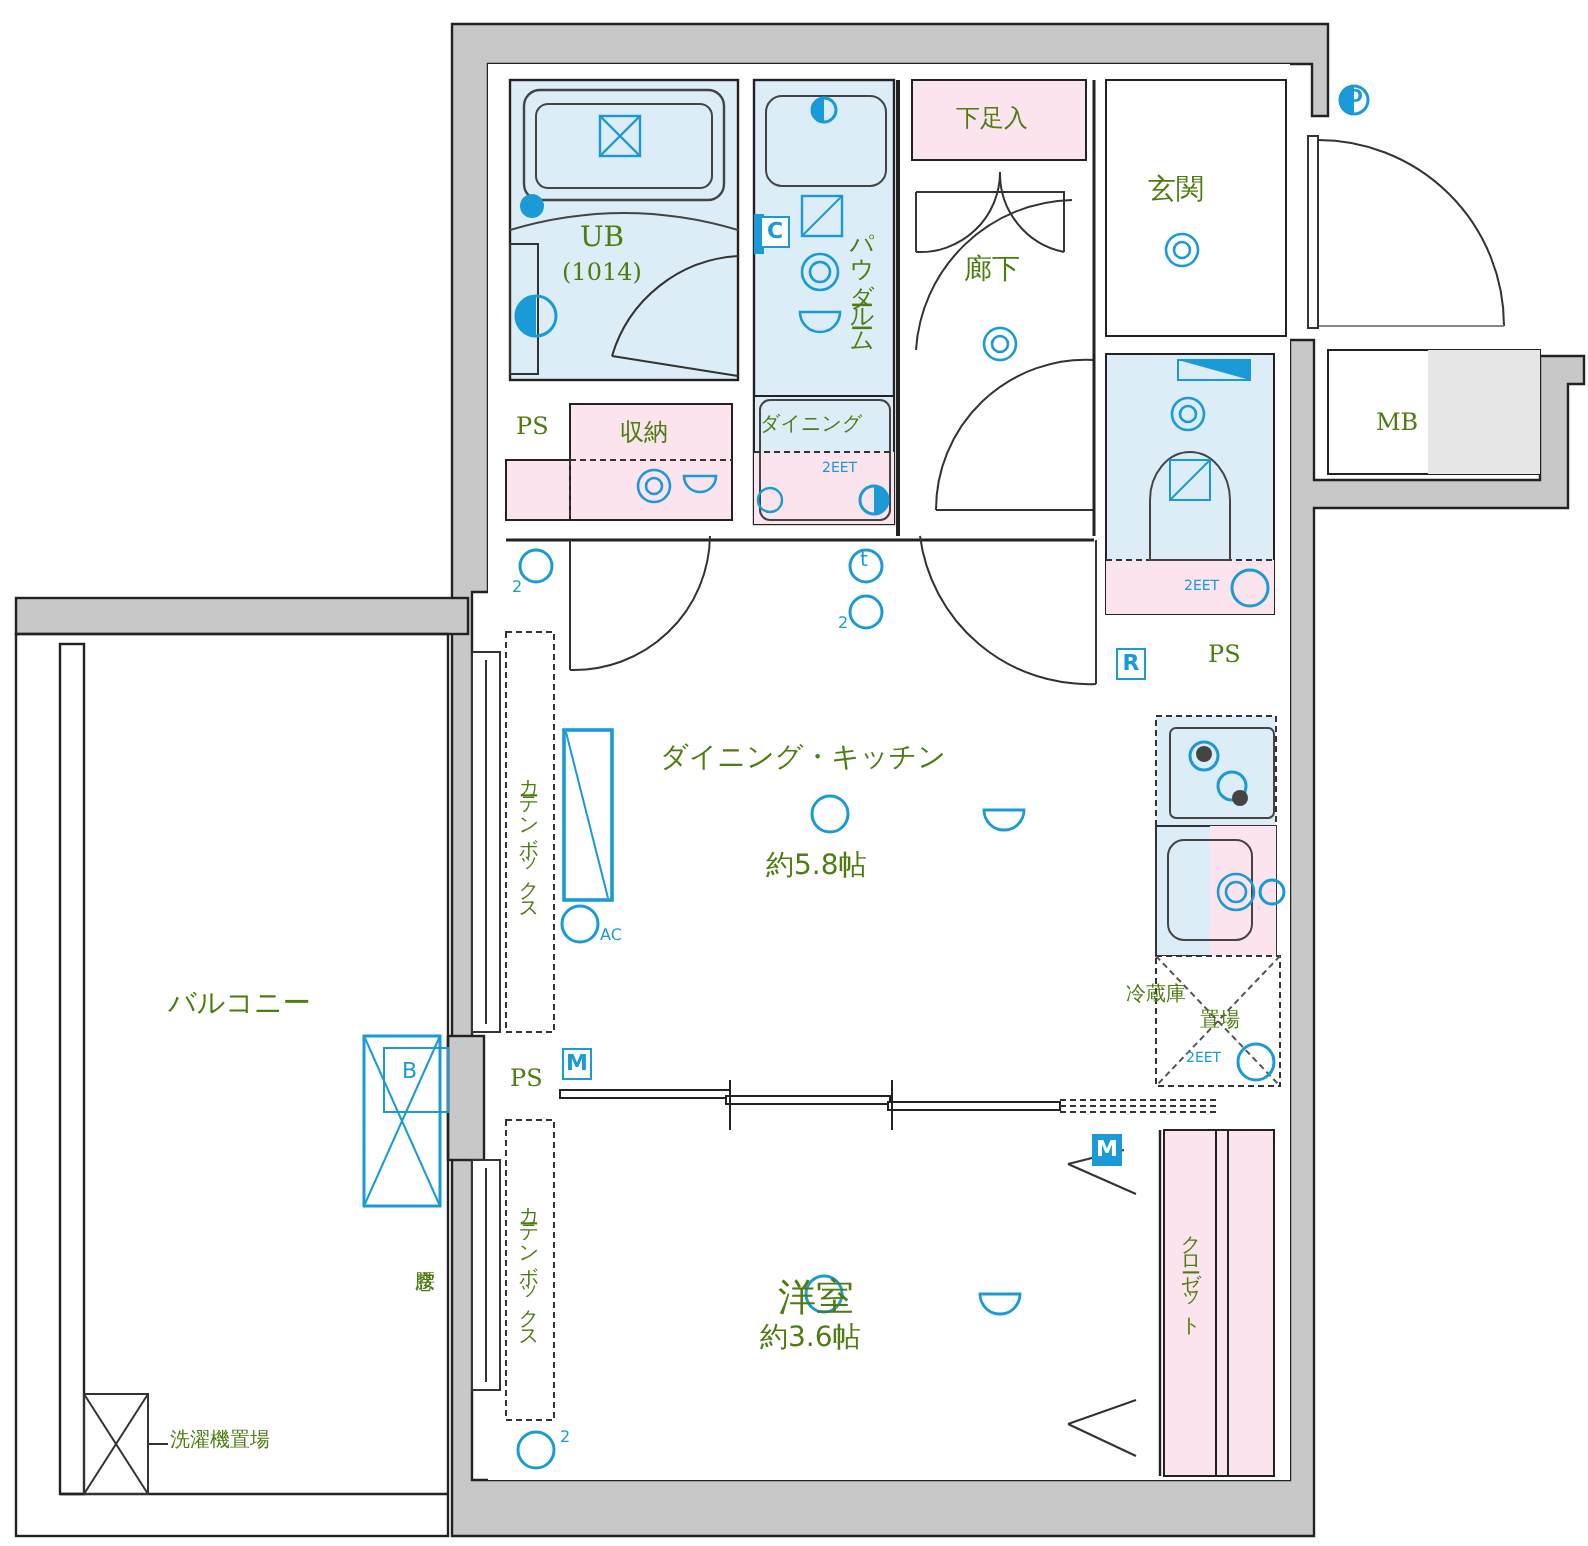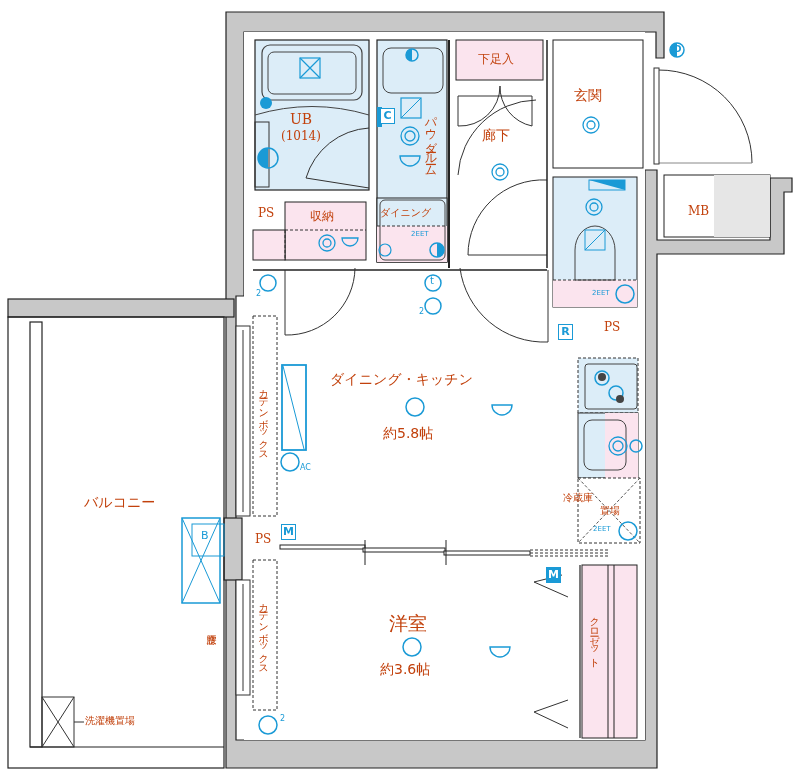--- a/index.html
+++ b/index.html
@@ -1,18 +1,18 @@
 <!DOCTYPE html>
 <html><head>
 <meta charset="utf-8">
 <style>
   html,body{margin:0;padding:0;background:#ffffff;}
   body{width:794px;height:773px;position:relative;overflow:hidden;font-family:"DejaVu Serif","Liberation Serif",serif;color:#222;}
   #plan{position:absolute;left:0;top:0;width:794px;height:773px;}
-  .lbl{position:absolute;white-space:nowrap;font-family:"DejaVu Serif","Liberation Serif",serif;color:#c2410c;line-height:1;}
+  .lbl{position:absolute;white-space:nowrap;font-family:"DejaVu Serif","Liberation Serif",serif;color:#4d7c0f;line-height:1;}
   .lbl.sans{font-family:"DejaVu Sans","Liberation Sans",sans-serif;}
   .vert{writing-mode:vertical-rl;text-orientation:upright;letter-spacing:-1px;}
   .big{font-size:19px;}
   .mid{font-size:14px;}
   .sm{font-size:12px;}
   .xs{font-size:10px;}
   .blue{color:#1a9ad6;}
   .badge{position:absolute;width:13px;height:14px;border:1.5px solid #1a9ad6;color:#1a9ad6;font:bold 11px "DejaVu Sans","Liberation Sans",sans-serif;text-align:center;line-height:14px;background:#fff;}
   .badge.filled{background:#1a9ad6;color:#fff;}
 </style>
@@ -191,21 +191,21 @@
 <div class="lbl sm" style="left:310px;top:210px;">収納</div>
 <div class="lbl xs" style="left:380px;top:208px;">ダイニング</div>
 <div class="lbl xs sans blue" style="left:411px;top:231px;font-size:7px;">2EET</div>
 <div class="lbl xs sans blue" style="left:592px;top:290px;font-size:7px;">2EET</div>
 <div class="lbl sm" style="left:604px;top:321px;">PS</div>
 <div class="lbl mid" style="left:330px;top:372px;">ダイニング・キッチン</div>
 <div class="lbl mid sans" style="left:383px;top:426px;">約5.8帖</div>
 <div class="lbl xs" style="left:563px;top:493px;">冷蔵庫</div>
 <div class="lbl xs" style="left:600px;top:506px;">置場</div>
 <div class="lbl xs sans blue" style="left:593px;top:526px;font-size:7px;">2EET</div>
-<div class="lbl big" style="left:389px;top:614px;">洋室</div>
+<div class="lbl big" style="left:389px;top:640px;">洋室</div>
 <div class="lbl mid sans" style="left:380px;top:662px;">約3.6帖</div>
 <div class="lbl xs vert" style="left:589px;top:610px;">クローゼット</div>
 <div class="lbl sm" style="left:255px;top:533px;">PS</div>
 <div class="lbl mid" style="left:84px;top:495px;">バルコニー</div>
 <div class="lbl xs vert" style="left:258px;top:382px;">カーテンボックス</div>
 <div class="lbl xs vert" style="left:258px;top:596px;">カーテンボックス</div>
 <div class="lbl xs vert" style="left:206px;top:628px;">腰窓</div>
 <div class="lbl xs" style="left:85px;top:716px;">洗濯機置場</div>
 
 <div class="lbl sans blue" style="left:674px;top:45px;font-size:9px;font-weight:bold;">D</div>

